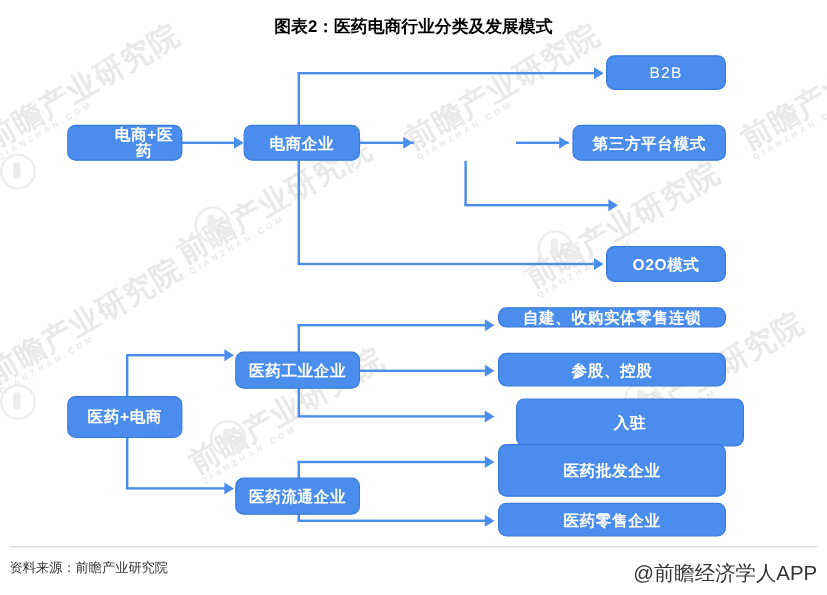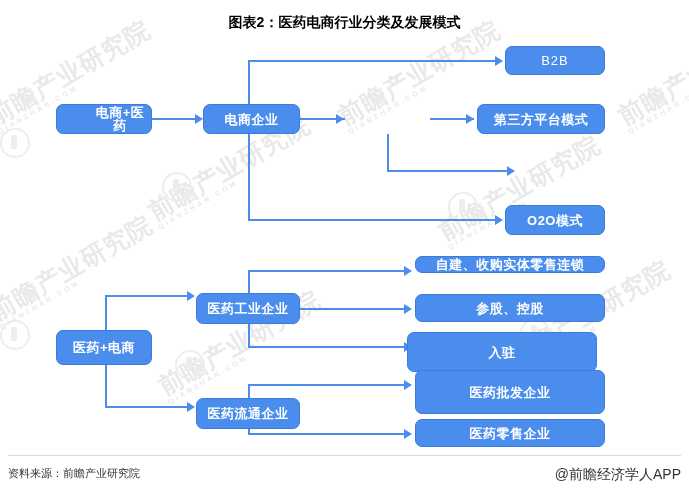--- a/index.html
+++ b/index.html
@@ -78,21 +78,21 @@
   .foot-line{
     position:absolute;left:8px;top:455px;width:673px;height:1px;
     background:#d9d9d9;z-index:5;
   }
   .foot-left{
     position:absolute;left:8px;top:466px;
     font-size:11px;color:#333;z-index:5;white-space:nowrap;font-family:Liberation Mono, monospace;
   }
   .foot-right{
     position:absolute;right:8px;top:466px;
-    font-size:14px;color:#333;z-index:5;white-space:nowrap;
+    font-size:17px;color:#333;z-index:5;white-space:nowrap;
   }
 </style>
 </head>
 <body>
 
 <div id="root">
 
   <div class="wm" style="left:-20px;top:60px;">
     <span class="big">前瞻产业研究院</span>
     <span class="small">QIANZHAN.COM</span>
@@ -200,21 +200,21 @@
   <div class="box" style="left:56px;top:330px;width:96px;height:35px;text-align:right;">医药+电商</div>
 
   <div class="box" style="left:196px;top:293px;width:104px;height:31px;">医药工业企业</div>
 
   <div class="box" style="left:196px;top:370px;width:104px;height:31px;margin-top:28px;">医药流通企业</div>
 
   <div class="box" style="left:415px;top:256px;width:190px;height:17px;">自建、收购实体零售连锁</div>
 
   <div class="box" style="left:415px;top:294px;width:190px;height:28px;">参股、控股</div>
 
-  <div class="box" style="left:407px;top:332px;width:190px;height:40px;">入驻</div>
+  <div class="box" style="left:430px;top:332px;width:190px;height:40px;">入驻</div>
 
   <div class="box" style="left:415px;top:370px;width:190px;height:44px;">医药批发企业</div>
 
   <div class="box" style="left:415px;top:419px;width:190px;height:28px;">医药零售企业</div>
 
   <div class="foot-line"></div>
   <div class="foot-left">资料来源：前瞻产业研究院</div>
   <div class="foot-right">@前瞻经济学人APP</div>
 
 </div>

